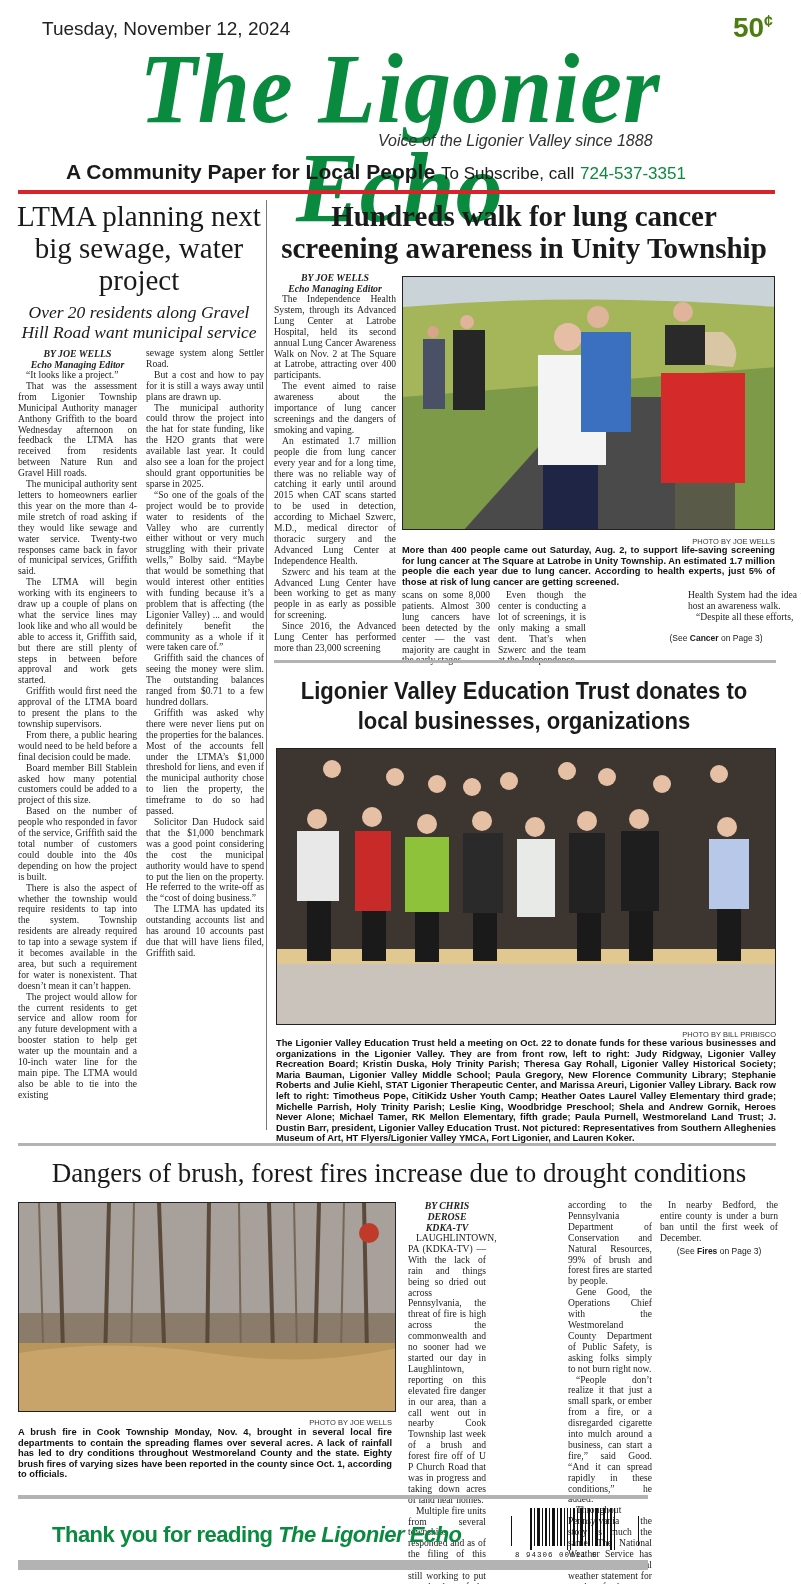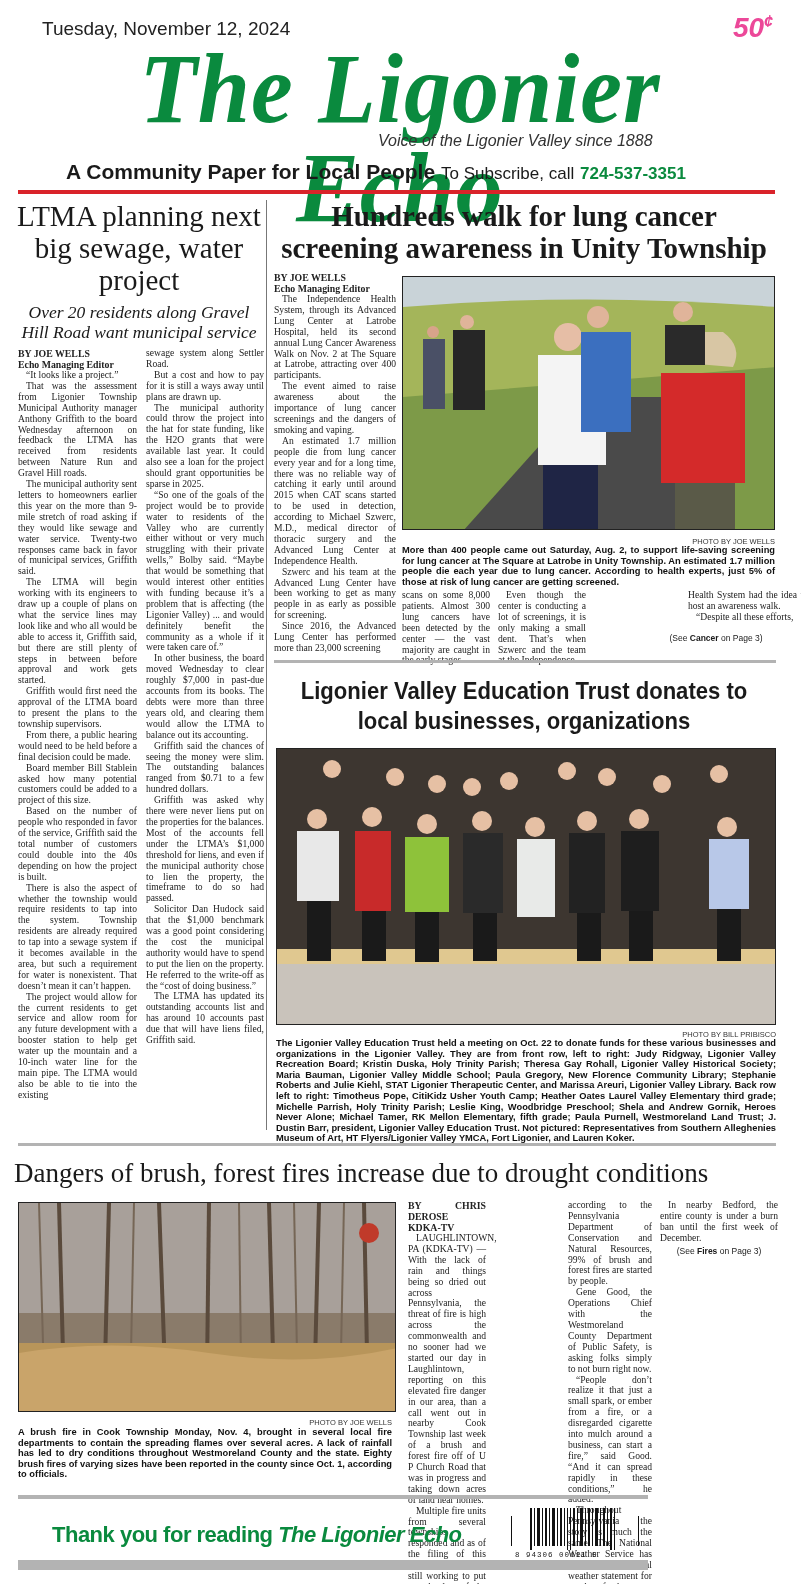--- a/index.html
+++ b/index.html
@@ -1,44 +1,44 @@
 <!DOCTYPE html>
 <html><head>
 <meta charset="utf-8">
 <style>
   * { box-sizing: border-box; margin: 0; padding: 0; }
   body { width: 801px; height: 1584px; background: #fff; position: relative; overflow: hidden; font-family: "Liberation Serif", serif; color: #1a1a1a; }
   .abs { position: absolute; }
   .date { left: 42px; top: 18px; font-family: "Liberation Sans", sans-serif; font-size: 19px; color: #222; }
-  .price { right: 28px; top: 12px; font-family: "Liberation Sans", sans-serif; font-size: 28px; font-weight: bold; color: #ec4899; font-style: italic; }
+  .price { right: 28px; top: 12px; font-family: "Liberation Sans", sans-serif; font-size: 28px; font-weight: bold; color: #4d7c0f; }
   .price sup { font-size: 16px; }
   .masthead { left: 40px; top: 44px; width: 720px; text-align: center; font-family: "Liberation Serif", serif; font-size: 94px; font-weight: bold; color: #0a8a3e; letter-spacing: 1px; font-style: italic; line-height: 1; transform: scaleY(1.05); }
   .voice { left: 378px; top: 132px; font-family: "Liberation Sans", sans-serif; font-style: italic; font-size: 16px; color: #333; }
   .tagline { left: 66px; top: 160px; font-family: "Liberation Sans", sans-serif; font-size: 21px; font-weight: bold; color: #1a1a1a; white-space: nowrap; }
   .tagline .sub { font-weight: normal; font-size: 17px; }
-  .tagline .phone { font-weight: bold; font-size: 17px; color: #0a8a3e; }
+  .tagline .phone { font-weight: normal; font-size: 17px; color: #0a8a3e; }
   .redrule { left: 18px; top: 190px; width: 757px; height: 4px; background: #d9232a; }
   .vrule { left: 266px; top: 200px; width: 1px; height: 930px; background: #777; }
   .grayrule { background: #b3b3b3; height: 3px; }
 
   .ltma-head { left: 14px; top: 200px; width: 250px; text-align: center; font-size: 29px; line-height: 32px; color: #1a1a1a; }
   .ltma-deck { left: 14px; top: 302px; width: 250px; text-align: center; font-size: 17.5px; font-style: italic; line-height: 20px; }
   .col { font-size: 9.6px; line-height: 10.9px; text-align: justify; color: #222; }
   .col p { text-indent: 8px; }
-  .byline { font-weight: bold; font-size: 9.8px; line-height: 11px; }
+  .byline { text-align: center; font-weight: bold; font-size: 9.8px; line-height: 11px; font-style: italic; }
 
   .lung-head { left: 272px; top: 200px; width: 504px; text-align: center; font-size: 29px; font-weight: bold; line-height: 32px; }
   .photo { background: #444; border: 1px solid #222; overflow: hidden; }
   .credit { font-family: "Liberation Sans", sans-serif; font-size: 7.5px; text-align: right; color: #333; }
   .cutline { font-family: "Liberation Sans", sans-serif; font-weight: bold; font-size: 9.3px; line-height: 10.6px; text-align: justify; color: #111; }
   .see { font-family: "Liberation Sans", sans-serif; font-size: 8.5px; text-align: center; }
 
   .lvet-head { left: 272px; top: 676px; width: 504px; text-align: center; font-family: "Liberation Sans", sans-serif; font-weight: bold; font-size: 24px; line-height: 30px; transform: scaleX(0.92); }
 
-  .fire-head { left: 14px; top: 1158px; width: 770px; text-align: left; font-size: 27px; }
+  .fire-head { left: 14px; top: 1158px; width: 770px; text-align: center; font-size: 27px; }
   .thanks { left: 52px; top: 1522px; font-family: "Liberation Sans", sans-serif; font-weight: bold; font-size: 22px; color: #0a8a3e; letter-spacing: -0.5px; }
   .thanks i { font-style: italic; }
   .barcode { left: 510px; top: 1508px; width: 130px; height: 45px; }
   .barnum { left: 515px; top: 1551px; font-family: "Liberation Mono", monospace; font-size: 7.5px; letter-spacing: 1px; }
 </style>
 </head>
 <body>
 
 <div class="abs date">Tuesday, November 12, 2024</div>
 <div class="abs price"><span>50</span><sup>¢</sup></div>
@@ -52,35 +52,34 @@
 <div class="abs redrule"></div>
 <div class="abs vrule"></div>
 
 <div class="abs ltma-head">LTMA planning next big sewage, water project</div>
 <div class="abs ltma-deck">Over 20 residents along Gravel Hill Road want municipal service</div>
 <div class="abs col" style="left:18px; top:348px; width:119px; height:780px;">
   <div class="byline">BY JOE WELLS</div>
   <div class="byline">Echo Managing Editor</div>
   <p>“It looks like a project.”</p>
   <p>That was the assessment from Ligonier Township Municipal Authority manager Anthony Griffith to the board Wednesday afternoon on feedback the LTMA has received from residents between Nature Run and Gravel Hill roads.</p>
-  <p>The municipal authority sent letters to homeowners earlier this year on the more than 9-mile stretch of road asking if they would like sewage and water service. Twenty-two responses came back in favor of municipal services, Griffith said.</p>
+  <p>The municipal authority sent letters to homeowners earlier this year on the more than 4-mile stretch of road asking if they would like sewage and water service. Twenty-two responses came back in favor of municipal services, Griffith said.</p>
   <p>The LTMA will begin working with its engineers to draw up a couple of plans on what the service lines may look like and who all would be able to access it, Griffith said, but there are still plenty of steps in between before approval and work gets started.</p>
   <p>Griffith would first need the approval of the LTMA board to present the plans to the township supervisors.</p>
   <p>From there, a public hearing would need to be held before a final decision could be made.</p>
   <p>Board member Bill Stablein asked how many potential customers could be added to a project of this size.</p>
   <p>Based on the number of people who responded in favor of the service, Griffith said the total number of customers could double into the 40s depending on how the project is built.</p>
   <p>There is also the aspect of whether the township would require residents to tap into the system. Township residents are already required to tap into a sewage system if it becomes available in the area, but such a requirement for water is nonexistent. That doesn’t mean it can’t happen.</p>
   <p>The project would allow for the current residents to get service and allow room for any future development with a booster station to help get water up the mountain and a 10-inch water line for the main pipe. The LTMA would also be able to tie into the existing</p>
 </div>
 <div class="abs col" style="left:146px; top:348px; width:118px; height:780px;">
   <p style="text-indent:0">sewage system along Settler Road.</p>
   <p>But a cost and how to pay for it is still a ways away until plans are drawn up.</p>
   <p>The municipal authority could throw the project into the hat for state funding, like the H2O grants that were available last year. It could also see a loan for the project should grant opportunities be sparse in 2025.</p>
   <p>“So one of the goals of the project would be to provide water to residents of the Valley who are currently either without or very much struggling with their private wells,” Bolby said. “Maybe that would be something that would interest other entities with funding because it’s a problem that is affecting (the Ligonier Valley) ... and would definitely benefit the community as a whole if it were taken care of.”</p>
-  <p>In other business, the board moved Wednesday to clear roughly $7,000 in past-due accounts from its books. The debts were more than three years old, and clearing them would allow the LTMA to balance out its accounting.</p>
   <p>Griffith said the chances of seeing the money were slim. The outstanding balances ranged from $0.71 to a few hundred dollars.</p>
   <p>Griffith was asked why there were never liens put on the properties for the balances. Most of the accounts fell under the LTMA’s $1,000 threshold for liens, and even if the municipal authority chose to lien the property, the timeframe to do so had passed.</p>
   <p>Solicitor Dan Hudock said that the $1,000 benchmark was a good point considering the cost the municipal authority would have to spend to put the lien on the property. He referred to the write-off as the “cost of doing business.”</p>
   <p>The LTMA has updated its outstanding accounts list and has around 10 accounts past due that will have liens filed, Griffith said.</p>
 </div>
 
 <div class="abs lung-head">Hundreds walk for lung cancer screening awareness in Unity Township</div>
 <div class="abs col" style="left:274px; top:272px; width:122px; height:370px;">
   <div class="byline">BY JOE WELLS</div>
   <div class="byline">Echo Managing Editor</div>

